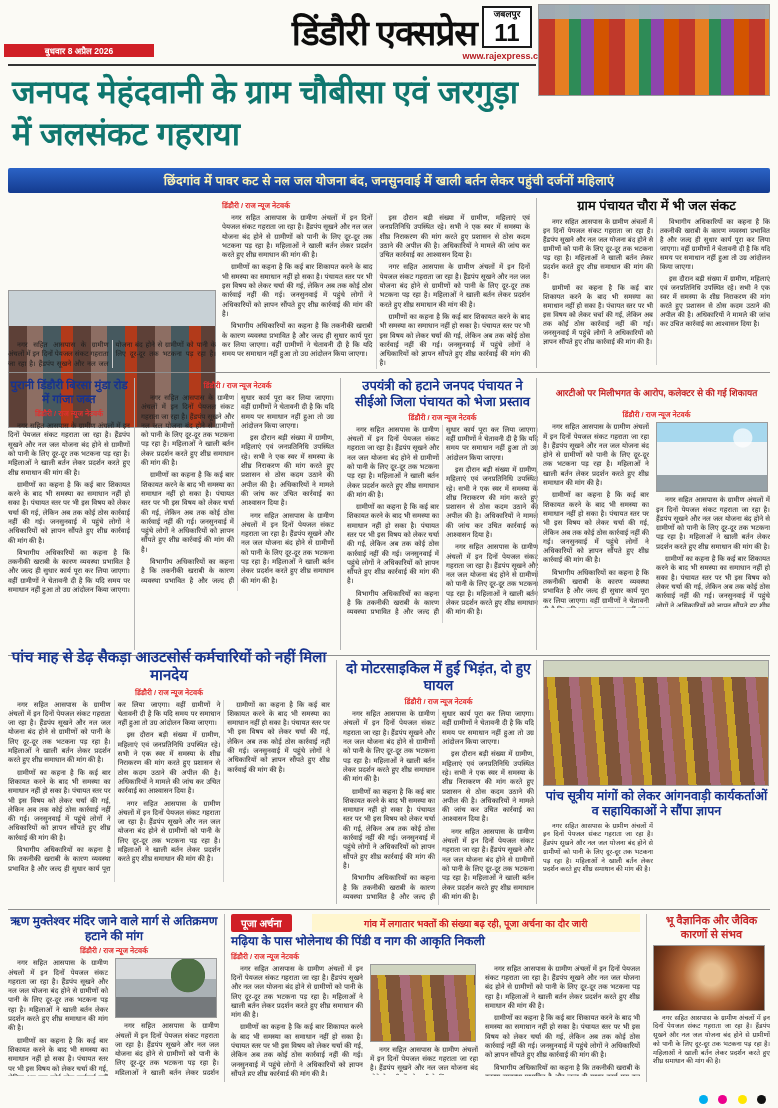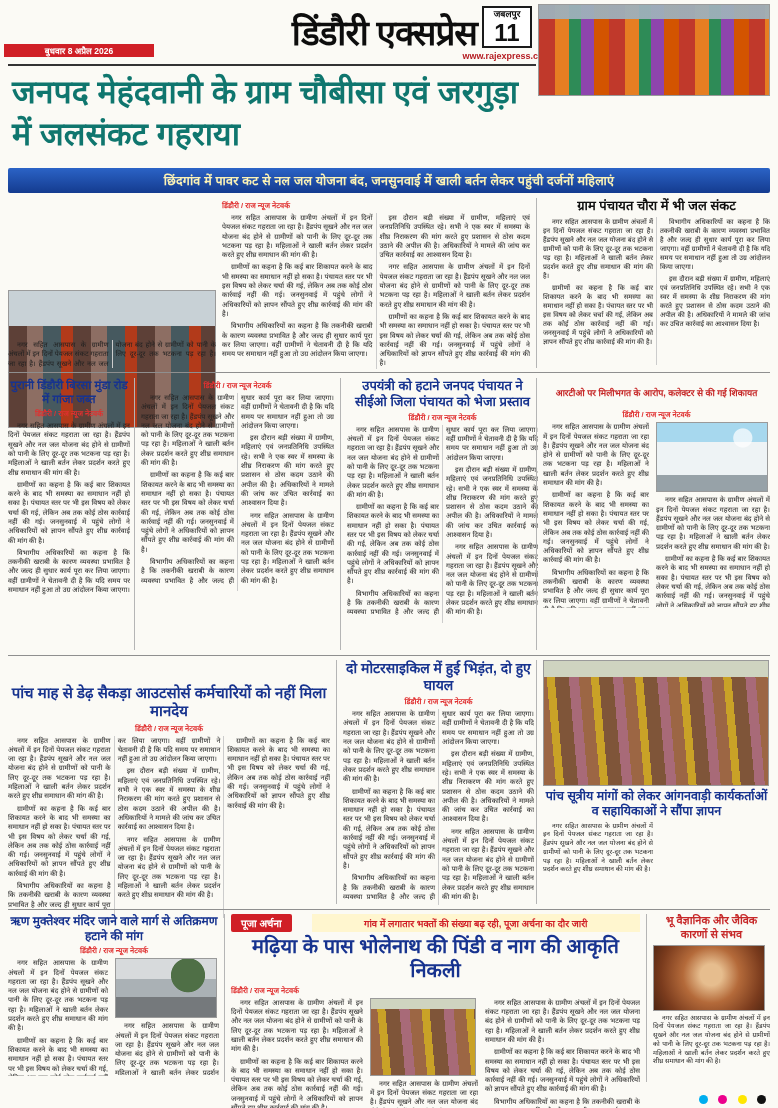--- a/index.html
+++ b/index.html
@@ -139,21 +139,21 @@
         <div class="body-text" style="height:112px">
             <p>नगर सहित आसपास के ग्रामीण अंचलों में इन दिनों पेयजल संकट गहराता जा रहा है। हैंडपंप सूखने और नल जल योजना बंद होने से ग्रामीणों को पानी के लिए दूर-दूर तक भटकना पड़ रहा है। महिलाओं ने खाली बर्तन लेकर प्रदर्शन करते हुए शीघ्र समाधान की मांग की है।</p>
             <p>ग्रामीणों का कहना है कि कई बार शिकायत करने के बाद भी समस्या का समाधान नहीं हो सका है। पंचायत स्तर पर भी इस विषय को लेकर चर्चा की गई, लेकिन अब तक कोई ठोस कार्रवाई नहीं की गई। जनसुनवाई में पहुंचे लोगों ने अधिकारियों को ज्ञापन सौंपते हुए शीघ्र कार्रवाई की मांग की है।</p>
           </div>
       </div>
     </div>
   </div>
 
   <div class="hrule" style="top:655px"></div>
 
-  <div class="abs" style="left:8px;top:684px;width:322px;height:244px">
+  <div class="abs" style="left:8px;top:648px;width:322px;height:244px">
     <div class="h-blue" style="font-size:15px">पांच माह से डेढ़ सैकड़ा आउटसोर्स कर्मचारियों को नहीं मिला मानदेय</div>
     <div class="byline">डिंडौरी / राज न्यूज नेटवर्क</div>
     <div class="body-text cols-3" style="height:182px">
         <p>नगर सहित आसपास के ग्रामीण अंचलों में इन दिनों पेयजल संकट गहराता जा रहा है। हैंडपंप सूखने और नल जल योजना बंद होने से ग्रामीणों को पानी के लिए दूर-दूर तक भटकना पड़ रहा है। महिलाओं ने खाली बर्तन लेकर प्रदर्शन करते हुए शीघ्र समाधान की मांग की है।</p>
         <p>ग्रामीणों का कहना है कि कई बार शिकायत करने के बाद भी समस्या का समाधान नहीं हो सका है। पंचायत स्तर पर भी इस विषय को लेकर चर्चा की गई, लेकिन अब तक कोई ठोस कार्रवाई नहीं की गई। जनसुनवाई में पहुंचे लोगों ने अधिकारियों को ज्ञापन सौंपते हुए शीघ्र कार्रवाई की मांग की है।</p>
         <p>विभागीय अधिकारियों का कहना है कि तकनीकी खराबी के कारण व्यवस्था प्रभावित है और जल्द ही सुधार कार्य पूरा कर लिया जाएगा। वहीं ग्रामीणों ने चेतावनी दी है कि यदि समय पर समाधान नहीं हुआ तो उग्र आंदोलन किया जाएगा।</p>
         <p>इस दौरान बड़ी संख्या में ग्रामीण, महिलाएं एवं जनप्रतिनिधि उपस्थित रहे। सभी ने एक स्वर में समस्या के शीघ्र निराकरण की मांग करते हुए प्रशासन से ठोस कदम उठाने की अपील की है। अधिकारियों ने मामले की जांच कर उचित कार्रवाई का आश्वासन दिया है।</p>
         <p>नगर सहित आसपास के ग्रामीण अंचलों में इन दिनों पेयजल संकट गहराता जा रहा है। हैंडपंप सूखने और नल जल योजना बंद होने से ग्रामीणों को पानी के लिए दूर-दूर तक भटकना पड़ रहा है। महिलाओं ने खाली बर्तन लेकर प्रदर्शन करते हुए शीघ्र समाधान की मांग की है।</p>
         <p>ग्रामीणों का कहना है कि कई बार शिकायत करने के बाद भी समस्या का समाधान नहीं हो सका है। पंचायत स्तर पर भी इस विषय को लेकर चर्चा की गई, लेकिन अब तक कोई ठोस कार्रवाई नहीं की गई। जनसुनवाई में पहुंचे लोगों ने अधिकारियों को ज्ञापन सौंपते हुए शीघ्र कार्रवाई की मांग की है।</p>
       </div>
@@ -196,21 +196,21 @@
           </div>
       </div>
     </div>
   </div>
 
   <div class="abs vsep" style="left:224px;top:914px;width:416px;height:168px">
     <div style="display:flex;gap:20px;height:18px;margin-bottom:2px">
       <div class="label-red">पूजा अर्चना</div>
       <div class="strip-yellow">गांव में लगातार भक्तों की संख्या बढ़ रही, पूजा अर्चना का दौर जारी</div>
     </div>
-    <div class="h-blue" style="font-size:20px;text-align:center">मढ़िया के पास भोलेनाथ की पिंडी व नाग की आकृति निकली</div>
+    <div class="h-blue" style="font-size:12px;text-align:left">मढ़िया के पास भोलेनाथ की पिंडी व नाग की आकृति निकली</div>
     <div class="byline" style="text-align:left">डिंडौरी / राज न्यूज नेटवर्क</div>
     <div style="display:flex;gap:7px;height:112px">
       <div class="body-text" style="width:132px;height:100%">
           <p>नगर सहित आसपास के ग्रामीण अंचलों में इन दिनों पेयजल संकट गहराता जा रहा है। हैंडपंप सूखने और नल जल योजना बंद होने से ग्रामीणों को पानी के लिए दूर-दूर तक भटकना पड़ रहा है। महिलाओं ने खाली बर्तन लेकर प्रदर्शन करते हुए शीघ्र समाधान की मांग की है।</p>
           <p>ग्रामीणों का कहना है कि कई बार शिकायत करने के बाद भी समस्या का समाधान नहीं हो सका है। पंचायत स्तर पर भी इस विषय को लेकर चर्चा की गई, लेकिन अब तक कोई ठोस कार्रवाई नहीं की गई। जनसुनवाई में पहुंचे लोगों ने अधिकारियों को ज्ञापन सौंपते हुए शीघ्र कार्रवाई की मांग की है।</p>
         </div>
       <div style="width:108px">
         <div class="photo ph-crowd" style="width:106px;height:78px;margin-bottom:3px"></div>
         <div class="body-text" style="height:30px">
             <p>नगर सहित आसपास के ग्रामीण अंचलों में इन दिनों पेयजल संकट गहराता जा रहा है। हैंडपंप सूखने और नल जल योजना बंद होने से ग्रामीणों को पानी के लिए दूर-दूर तक भटकना पड़ रहा है। महिलाओं ने खाली बर्तन लेकर प्रदर्शन करते हुए शीघ्र समाधान की मांग की है।</p>

